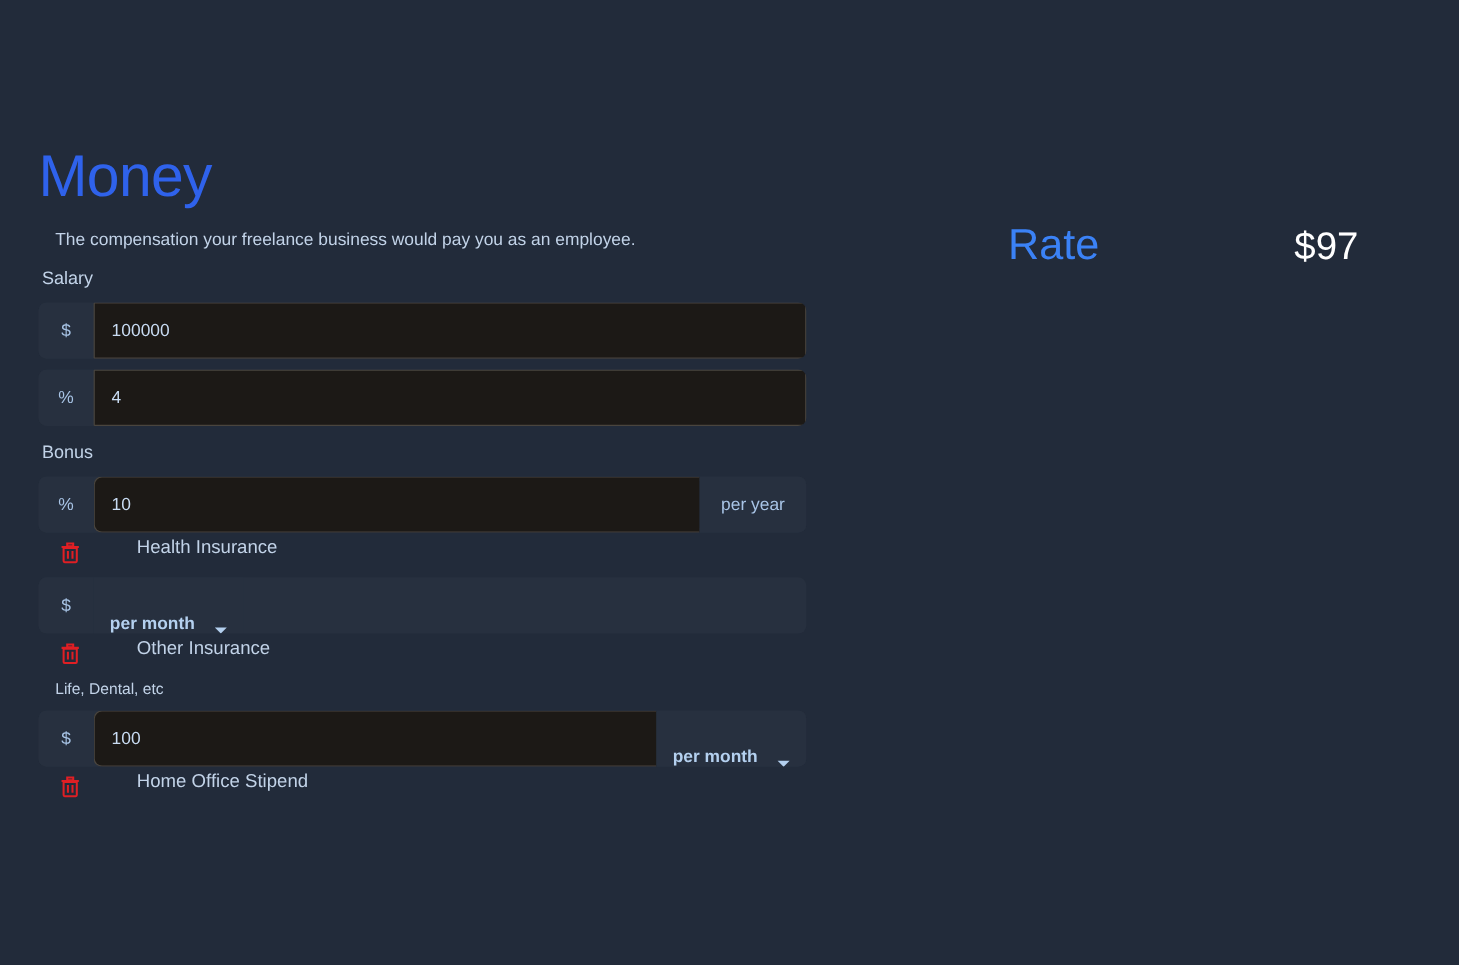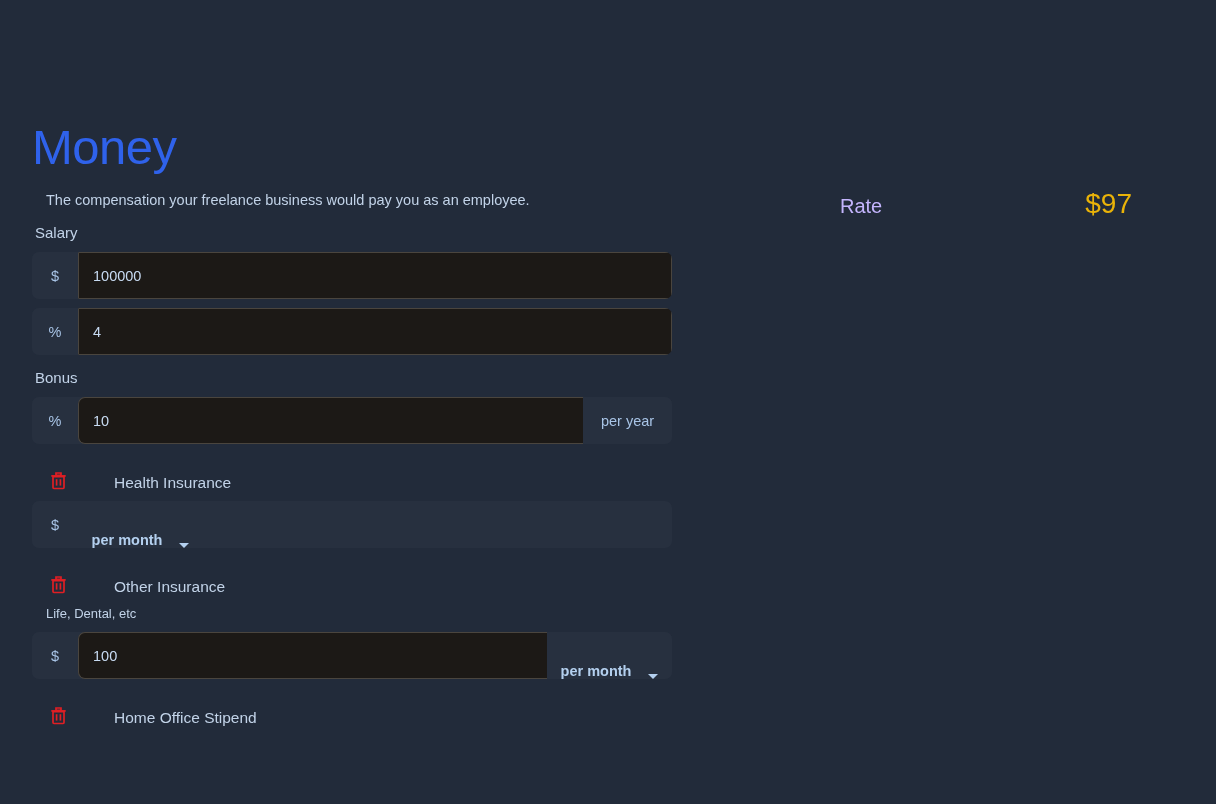--- a/index.html
+++ b/index.html
@@ -131,22 +131,22 @@
     height: 0;
     border-left: 5px solid transparent;
     border-right: 5px solid transparent;
     border-top: 5px solid #b4d0ef;
     display: block;
   }
 
   
   .item-head {
     display: flex;
-    align-items: flex-end;
-    margin-top: 24px;
+    align-items: flex-start;
+    margin-top: 4px;
     height: 24px;
   }
 
   .trash-btn {
     width: 26px;
     height: 24px;
     display: flex;
     align-items: center;
     justify-content: flex-start;
     margin-left: 18px;
@@ -168,27 +168,27 @@
   }
 
   .summary-row {
     display: flex;
     justify-content: space-between;
     align-items: baseline;
     line-height: 36px;
   }
 
   .summary-label {
-    color: #c4b5fd;
-    font-size: 20px;
+    color: #3b82f6;
+    font-size: 36px;
   }
 
   .summary-value {
-    color: #eab308;
-    font-size: 28px;
+    color: #ffffff;
+    font-size: 32px;
   }
 </style>
 </head>
 <body>
 
 <div class="page">
 
   <div class="left-col">
 
     <h1 class="page-title">Money</h1>

